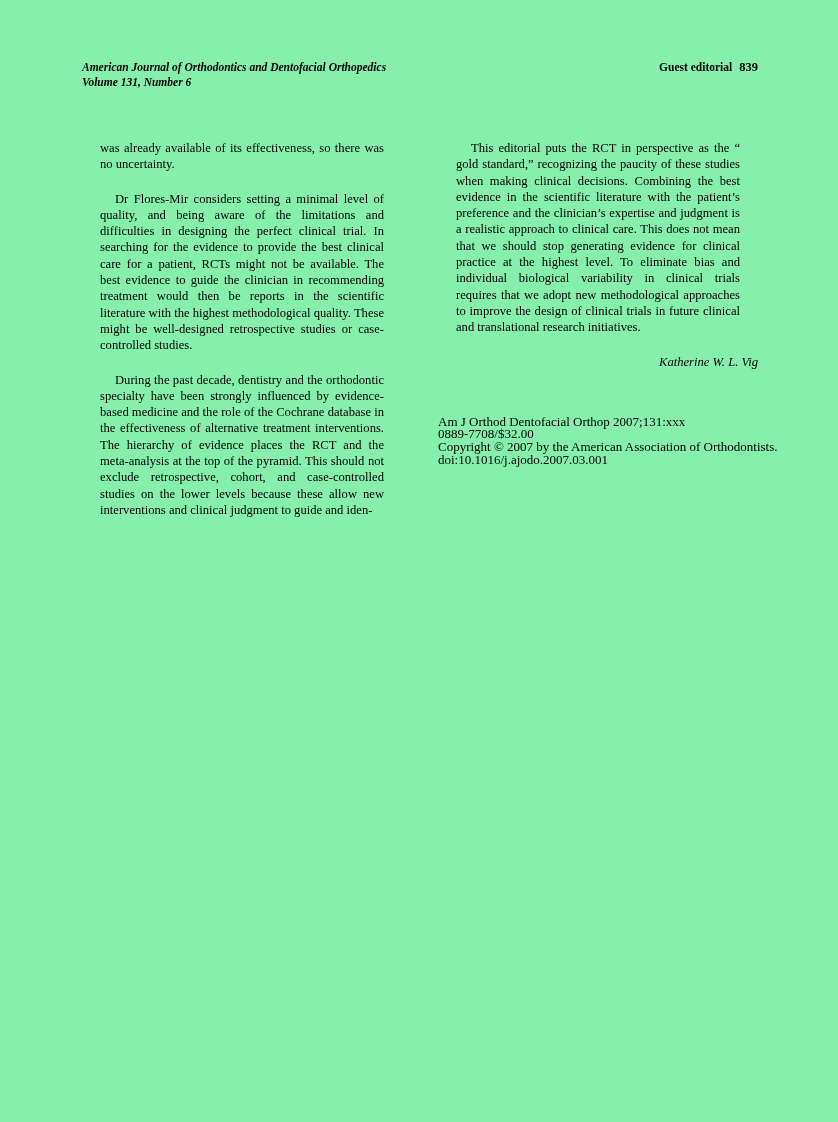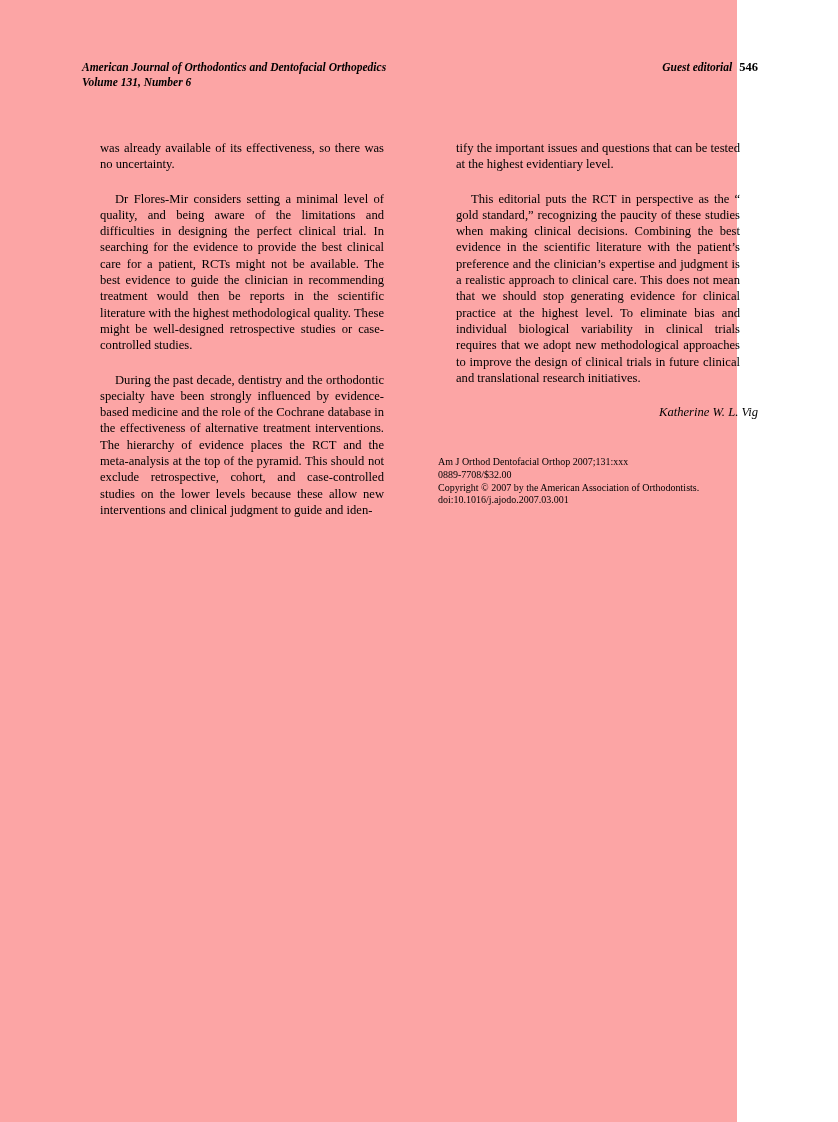--- a/index.html
+++ b/index.html
@@ -10,23 +10,23 @@
   body {
     width: 838px;
     height: 1122px;
     font-family: "Liberation Serif", serif;
     color: #000000;
     position: relative;
   }
   .page {
     position: absolute;
     left: 0; top: 0;
-    width: 737px;
+    width: 838px;
     height: 1122px;
-    background: #fca5a5;
+    background: #86efac;
   }
   .header {
     position: absolute;
     left: 82px;
     top: 60px;
     width: 676px;
     display: flex;
     justify-content: space-between;
     align-items: flex-start;
   }
@@ -39,21 +39,20 @@
     color: #000;
   }
   .header-right {
     font-family: "Liberation Serif", serif;
     font-size: 11.5px;
     line-height: 14.5px;
     text-align: right;
     white-space: nowrap;
   }
   .header-right .label {
-    font-style: italic;
     font-weight: bold;
   }
   .header-right .pagenum {
     font-weight: bold;
     font-style: normal;
     margin-left: 7px;
     font-size: 12.5px;
   }
   .columns {
     position: absolute;
@@ -78,55 +77,54 @@
     text-indent: 15px;
   }
   .signature {
     margin-top: 10px;
     font-style: italic;
     font-size: 12.6px;
     line-height: 16.3px;
     text-align: right;
   }
   .footnote {
-    margin-top: 36px;
+    margin-top: 46px;
     font-family: "Liberation Serif", serif;
-    font-size: 10px;
+    font-size: 13px;
     line-height: 12.6px;
     text-align: left;
   }
   .footnote div {
     white-space: nowrap;
   }
 </style>
 </head>
 <body>
 
 <div class="page">
 
   <div class="header">
     <div class="header-left">
       <div>American Journal of Orthodontics and Dentofacial Orthopedics</div>
       <div>Volume 131, Number 6</div>
     </div>
     <div class="header-right">
-      <span class="label">Guest editorial</span><span class="pagenum">546</span>
+      <span class="label">Guest editorial</span><span class="pagenum">839</span>
     </div>
   </div>
 
   <div class="columns">
 
     <div class="col">
       <p>was already available of its effectiveness, so there was no uncertainty.</p>
       <p class="indent">Dr Flores-Mir considers setting a minimal level of quality, and being aware of the limitations and difficulties in designing the perfect clinical trial. In searching for the evidence to provide the best clinical care for a patient, RCTs might not be available. The best evidence to guide the clinician in recommending treatment would then be reports in the scientific literature with the highest methodological quality. These might be well-designed retrospective studies or case-controlled studies.</p>
       <p class="indent">During the past decade, dentistry and the orthodontic specialty have been strongly influenced by evidence-based medicine and the role of the Cochrane database in the effectiveness of alternative treatment interventions. The hierarchy of evidence places the RCT and the meta-analysis at the top of the pyramid. This should not exclude retrospective, cohort, and case-controlled studies on the lower levels because these allow new interventions and clinical judgment to guide and iden-</p>
     </div>
 
     <div class="col">
-      <p>tify the important issues and questions that can be tested at the highest evidentiary level.</p>
       <p class="indent">This editorial puts the RCT in perspective as the “ gold standard,” recognizing the paucity of these studies when making clinical decisions. Combining the best evidence in the scientific literature with the patient’s preference and the clinician’s expertise and judgment is a realistic approach to clinical care. This does not mean that we should stop generating evidence for clinical practice at the highest level. To eliminate bias and individual biological variability in clinical trials requires that we adopt new methodological approaches to improve the design of clinical trials in future clinical and translational research initiatives.</p>
       <div class="signature">
         <div>Katherine W. L. Vig</div>
       </div>
       <div class="footnote">
         <div>Am J Orthod Dentofacial Orthop 2007;131:xxx</div>
         <div>0889-7708/$32.00</div>
         <div>Copyright © 2007 by the American Association of Orthodontists.</div>
         <div>doi:10.1016/j.ajodo.2007.03.001</div>
       </div>

